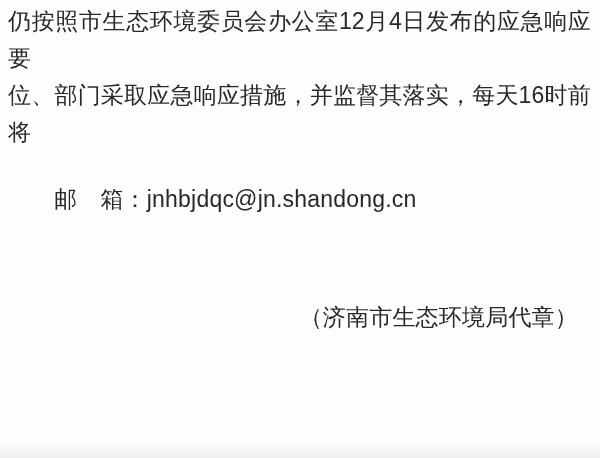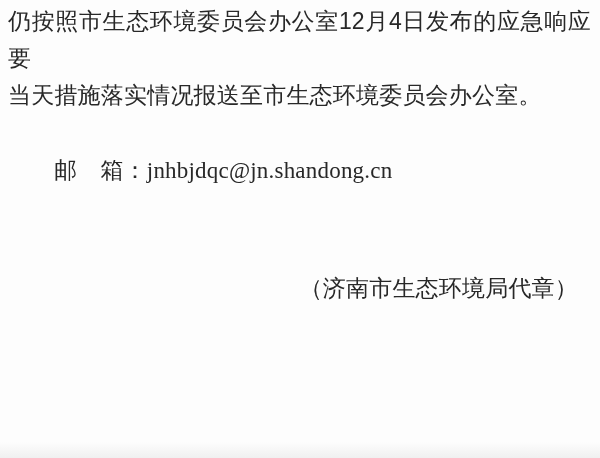--- a/index.html
+++ b/index.html
@@ -31,22 +31,21 @@
   
   .fill {
     white-space: normal;
     text-align: justify;
     text-align-last: justify;
   }
   .indent {
     text-indent: 46px;
   }
   .contact {
-    margin-top: 38px;
-    font-family: Liberation Serif, serif;
+    margin-top: 30px;
   }
   .signature {
     margin-top: 81px;
     margin-left: auto;
     margin-right: 13px;
     width: fit-content;
     display: flex;
     flex-direction: column;
     align-items: center;
   }
@@ -64,22 +63,22 @@
 </style>
 </head>
 <body>
 
 <div class="doc">
 
   <p class="line fill">仍按照市生态环境委员会办公室12月4日发布的应急响应要</p>
 
 
 
+  <p class="line fill">位、部门采取应急响应措施，并监督其落实，每天16时前将</p>
 
-  <p class="line">当天措施落实情况报送至市生态环境委员会办公室。</p>
 
   <p class="line contact indent"><span>邮　箱：</span><span>jnhbjdqc@jn.shandong.cn</span></p>
 
   <div class="signature">
     <p class="line">（济南市生态环境局代章）</p>
 
   </div>
 
 </div>
 

